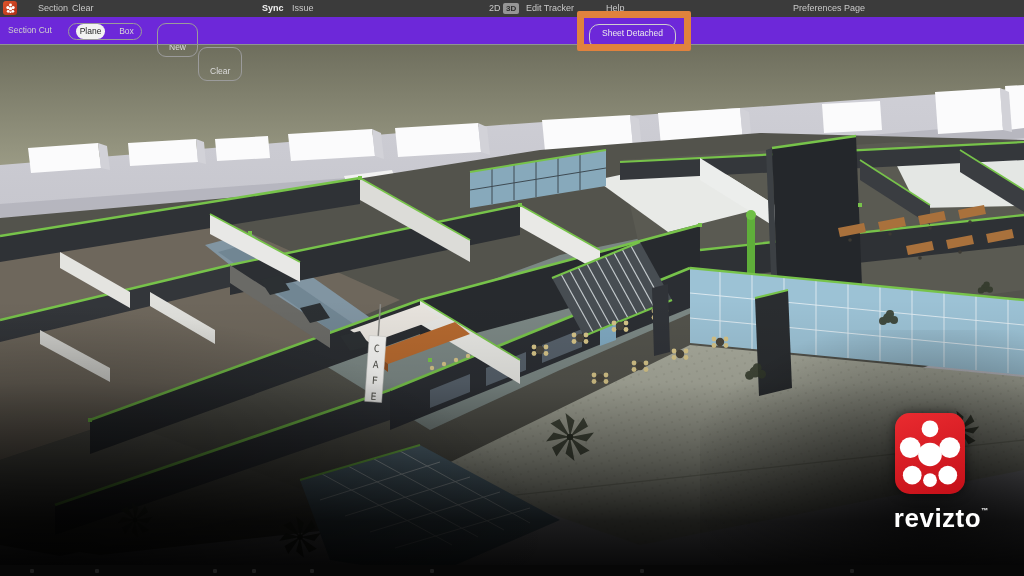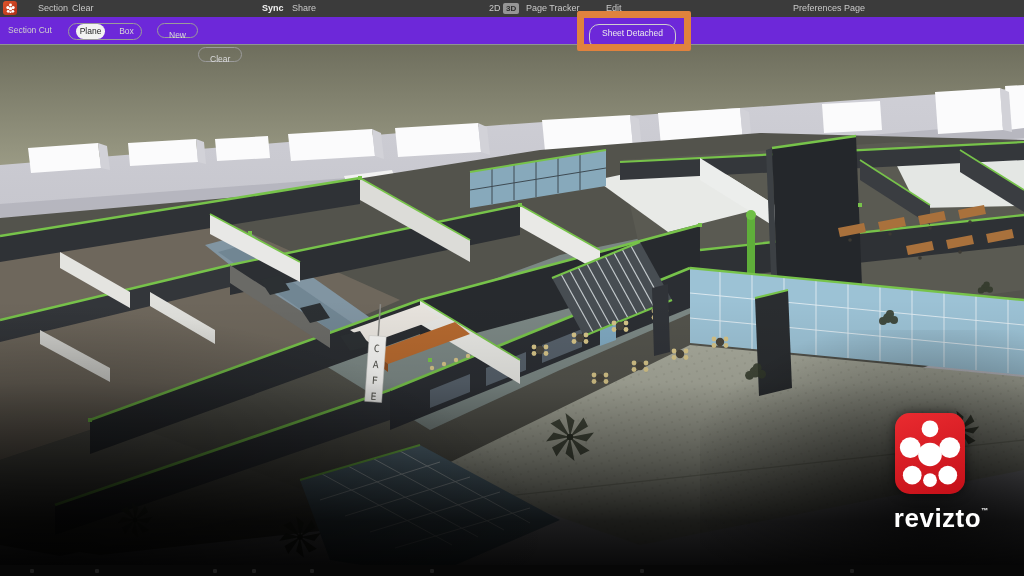--- a/index.html
+++ b/index.html
@@ -17,21 +17,21 @@
           background:#969696;color:#2d2d2d;font-size:8px;font-weight:bold;}
   .dim{color:#8f8f8f;}
   
   #toolbar{position:absolute;left:0;top:17px;width:1024px;height:27px;background:#6d28d9;z-index:29;
            border-bottom:1px solid #82888a;}
   #toolbar .tlabel{position:absolute;left:8px;top:0;height:27px;line-height:27px;font-size:8.5px;color:#cfcfcf;}
   #seg{position:absolute;left:68px;top:6px;width:72px;height:15px;border:1px solid #9b9b9b;border-radius:9px;
        display:flex;overflow:hidden;background:transparent;}
   #seg .s{flex:1;font-size:8.5px;line-height:15px;text-align:center;color:#d8d8d8;cursor:default;margin-left:7px;}
   #seg .sel{background:#f2f2f2;color:#232323;border-radius:8px;}
-  .pillbtn{position:absolute;top:6px;height:15px;line-height:14px;padding:4px 11px;border:1px solid #9b9b9b;
+  .pillbtn{position:absolute;top:6px;height:15px;line-height:14px;padding:16px 11px;border:1px solid #9b9b9b;
            border-radius:9px;font-size:8.5px;color:#dcdcdc;background:transparent;box-sizing:border-box;cursor:default;}
   #btn-new{left:157px;}
   #btn-clear{left:198px;margin-top:24px;}
   #btn-sheet{position:absolute;left:589px;top:7px;height:25px;line-height:16px;padding:0 12px;
              border:1px solid #cfcfcf;border-radius:10px;font-size:8.5px;color:#ececec;background:transparent;
              box-sizing:border-box;}
   
   #highlight{position:absolute;left:577px;top:11px;width:114px;height:40px;border:7px solid #E0823D;
              border-radius:2px;z-index:40;box-sizing:border-box;pointer-events:none;}
   
@@ -416,25 +416,25 @@
           <circle cx="50" cy="52" r="15"></circle>
             <circle cx="29" cy="76" r="13"></circle>
             <circle cx="71" cy="76" r="13"></circle>
           <circle cx="50" cy="83" r="9"></circle>
         </g>
       </svg>
     </div>
     <span class="mi" style="left:38px">Section</span>
     <span class="mi" style="left:72px">Clear</span>
     <span class="mi bold" style="left:262px">Sync</span>
-    <span class="mi" style="left:292px">Share</span>
+    <span class="mi" style="left:292px">Issue</span>
     <span class="mi" style="left:489px">2D</span>
     <span class="chip3d">3D</span>
-    <span class="mi" style="left:526px">Page Tracker</span>
-    <span class="mi dim" style="left:606px">Edit</span>
+    <span class="mi" style="left:526px">Edit Tracker</span>
+    <span class="mi dim" style="left:606px">Help</span>
     <span class="mi" style="left:793px">Preferences</span>
     <span class="mi" style="left:844px">Page</span>
   </div>
 
   <div id="toolbar">
     <span class="tlabel">Section Cut</span>
     <div id="seg">
       <div class="s sel">Plane</div>
       <div class="s">Box</div>
     </div>

